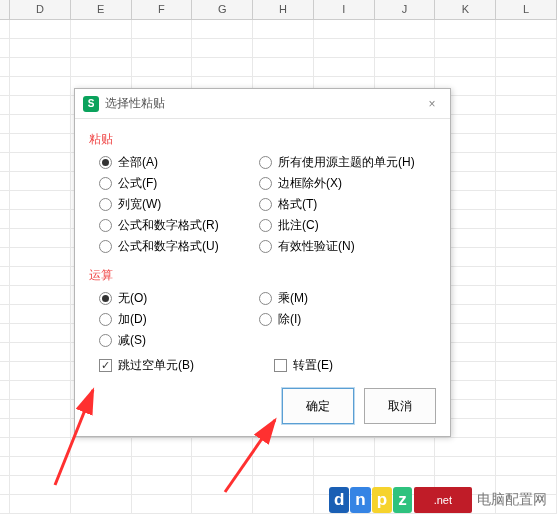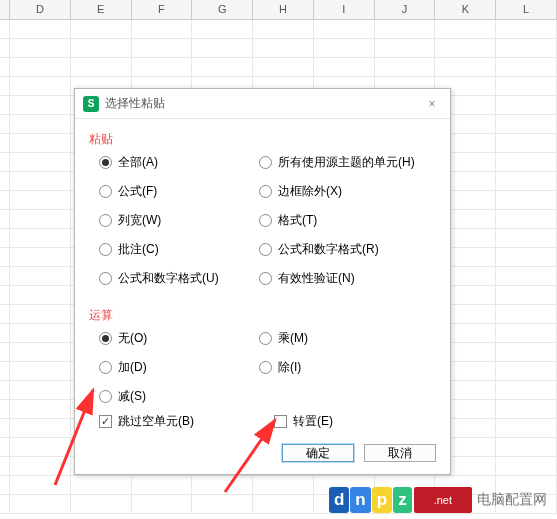--- a/index.html
+++ b/index.html
@@ -82,21 +82,21 @@
       width: 20px; height: 20px;
       display: flex; align-items: center; justify-content: center;
       color: #888;
       cursor: pointer;
     }
     .dialog-body { padding: 8px 14px 12px 14px; }
     .group-label { color: #ef4444; font-size: 12px; margin: 4px 0 6px 0; }
     .radio-grid {
       display: grid;
       grid-template-columns: 160px auto;
-      row-gap: 12px;
+      row-gap: 4px;
       margin-left: 10px;
       margin-bottom: 8px;
     }
     .radio-grid.ops { grid-template-columns: 160px auto; }
     .radio-item, .check-item {
       display: flex;
       align-items: center;
       gap: 6px;
       cursor: pointer;
     }
@@ -136,21 +136,21 @@
       gap: 80px;
     }
     .button-row {
       display: flex;
       justify-content: flex-end;
       gap: 10px;
       margin-top: 14px;
     }
     .btn {
       min-width: 72px;
-      height: 18px;
+      height: 36px;
       border: 1px solid #aaa;
       background: #fcfcfc;
       display: inline-flex;
       align-items: center;
       justify-content: center;
       cursor: pointer;
       font-size: 12px;
     }
     .btn.primary {
       border: 1px solid #5a9fd4;
@@ -559,25 +559,25 @@
         <label class="radio-item">
           <span class="radio-circle"></span>
           <span>列宽(W)</span>
         </label>
         <label class="radio-item">
           <span class="radio-circle"></span>
           <span>格式(T)</span>
         </label>
         <label class="radio-item">
           <span class="radio-circle"></span>
+          <span>公式和数字格式(R)</span>
+        </label>
+        <label class="radio-item">
+          <span class="radio-circle"></span>
           <span>批注(C)</span>
-        </label>
-        <label class="radio-item">
-          <span class="radio-circle"></span>
-          <span>公式和数字格式(R)</span>
         </label>
         <label class="radio-item">
           <span class="radio-circle"></span>
           <span>公式和数字格式(U)</span>
         </label>
         <label class="radio-item">
           <span class="radio-circle"></span>
           <span>有效性验证(N)</span>
         </label>
         <span></span>

